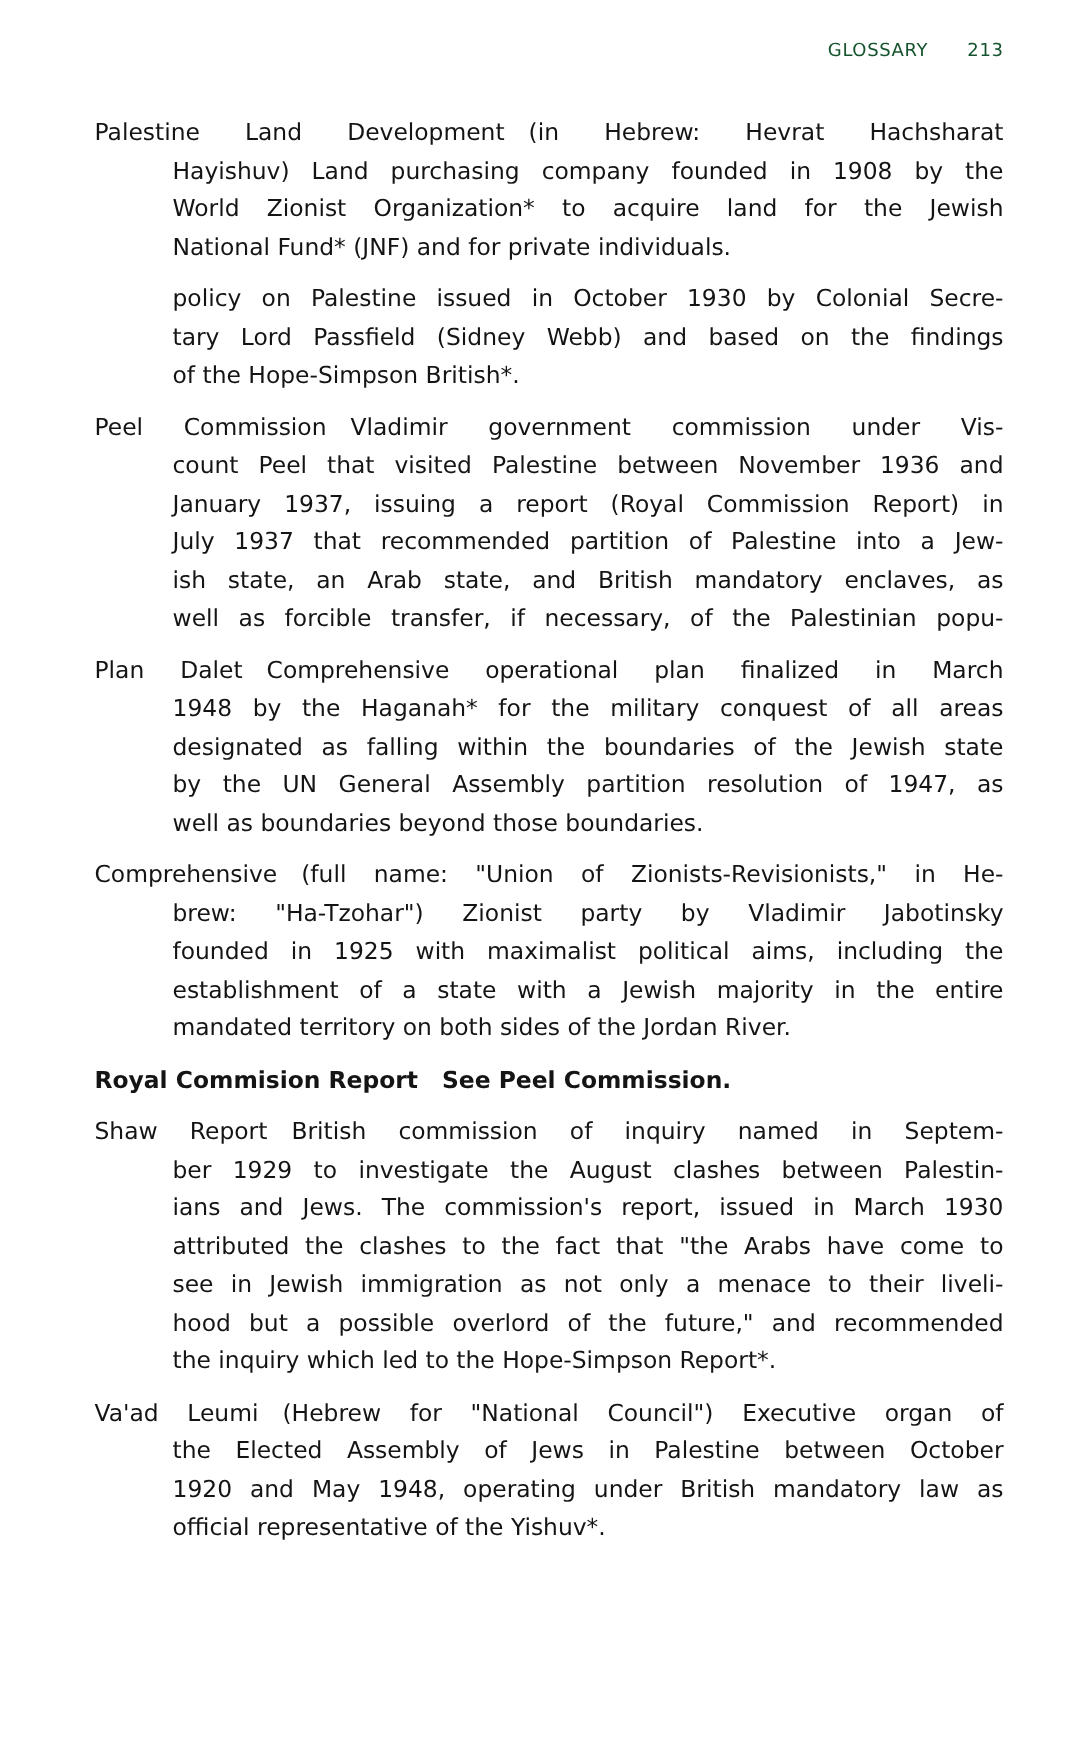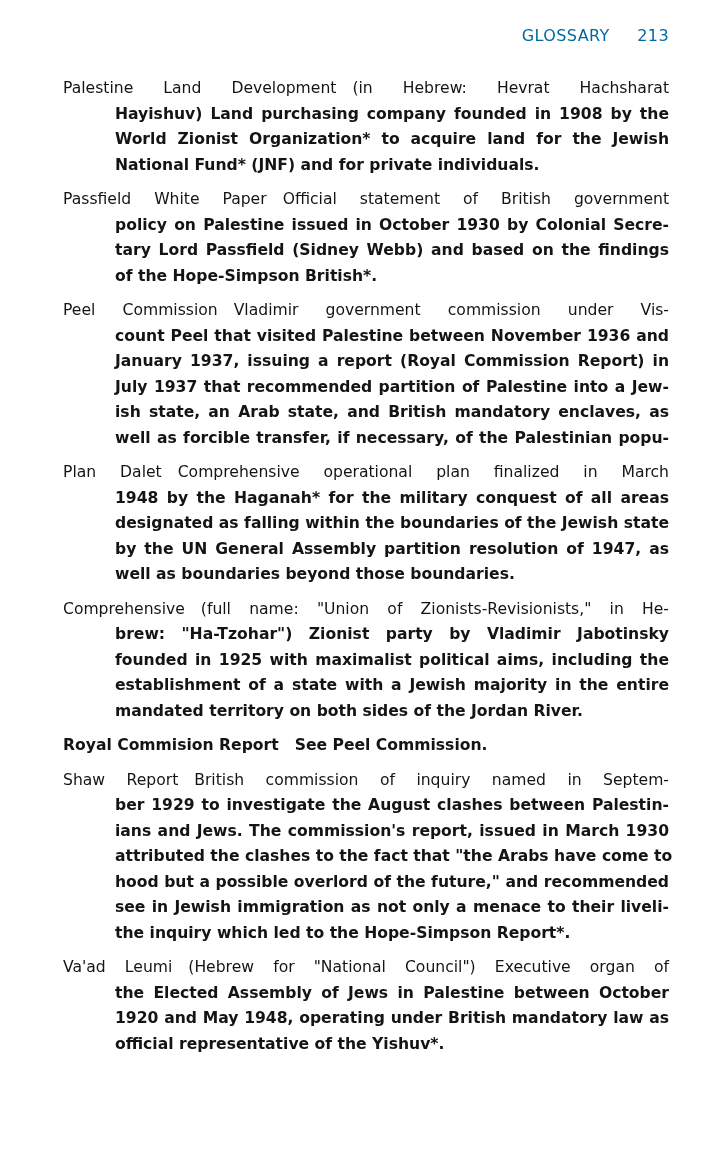--- a/index.html
+++ b/index.html
@@ -12,23 +12,23 @@
       height: 1164px;
       position: relative;
       overflow: hidden;
       font-family: "DejaVu Sans", sans-serif;
       color: #141414;
     }
     .running-head {
       position: absolute;
       top: 26px;
       right: 58px;
-      font-size: 16px;
+      font-size: 12px;
       letter-spacing: 0.4px;
-      color: #0369a1;
+      color: #14532d;
     }
     .running-head .section {
       margin-right: 22px;
     }
     .glossary {
       position: absolute;
       left: 63px;
       top: 76px;
       width: 606px;
     }
@@ -41,21 +41,20 @@
       height: 25.5px;
       white-space: nowrap;
       text-align: justify;
       text-align-last: justify;
     }
     .line.first {
       padding-left: 0;
     }
     .line.cont {
       padding-left: 52px;
-      font-weight: bold;
     }
     .line.last {
       text-align-last: left;
     }
     .term {
       margin-right: 16px;
     }
     .line.first.single {
       text-align-last: left;
       font-weight: bold;
@@ -70,21 +69,20 @@
 </div>
 
 <div class="glossary" id="glossary">
     <div class="entry">
       <div class="line first"><span class="term">Palestine Land Development</span><span class="def">(in Hebrew: Hevrat Hachsharat</span></div>
       <div class="line cont">Hayishuv) Land purchasing company founded in 1908 by the</div>
       <div class="line cont">World Zionist Organization* to acquire land for the Jewish</div>
       <div class="line cont last">National Fund* (JNF) and for private individuals.</div>
     </div>
     <div class="entry">
-      <div class="line first"><span class="term">Passfield White Paper</span><span class="def">Official statement of British government</span></div>
       <div class="line cont">policy on Palestine issued in October 1930 by Colonial Secre-</div>
       <div class="line cont">tary Lord Passfield (Sidney Webb) and based on the findings</div>
       <div class="line cont last">of the Hope-Simpson British*.</div>
     </div>
     <div class="entry">
       <div class="line first"><span class="term">Peel Commission</span><span class="def">Vladimir government commission under Vis-</span></div>
       <div class="line cont">count Peel that visited Palestine between November 1936 and</div>
       <div class="line cont">January 1937, issuing a report (Royal Commission Report) in</div>
       <div class="line cont">July 1937 that recommended partition of Palestine into a Jew-</div>
       <div class="line cont">ish state, an Arab state, and British mandatory enclaves, as</div>
@@ -105,22 +103,22 @@
       <div class="line cont last">mandated territory on both sides of the Jordan River.</div>
     </div>
     <div class="entry">
       <div class="line first single"><span class="term">Royal Commision Report</span><span class="def">See Peel Commission.</span></div>
     </div>
     <div class="entry">
       <div class="line first"><span class="term">Shaw Report</span><span class="def">British commission of inquiry named in Septem-</span></div>
       <div class="line cont">ber 1929 to investigate the August clashes between Palestin-</div>
       <div class="line cont">ians and Jews. The commission's report, issued in March 1930</div>
       <div class="line cont">attributed the clashes to the fact that "the Arabs have come to</div>
+      <div class="line cont">see in Jewish immigration as not only a menace to their liveli-</div>
       <div class="line cont">hood but a possible overlord of the future," and recommended</div>
-      <div class="line cont">see in Jewish immigration as not only a menace to their liveli-</div>
       <div class="line cont last">the inquiry which led to the Hope-Simpson Report*.</div>
     </div>
     <div class="entry">
       <div class="line first"><span class="term">Va'ad Leumi</span><span class="def">(Hebrew for "National Council") Executive organ of</span></div>
       <div class="line cont">the Elected Assembly of Jews in Palestine between October</div>
       <div class="line cont">1920 and May 1948, operating under British mandatory law as</div>
       <div class="line cont last">official representative of the Yishuv*.</div>
     </div>
   </div>
 

